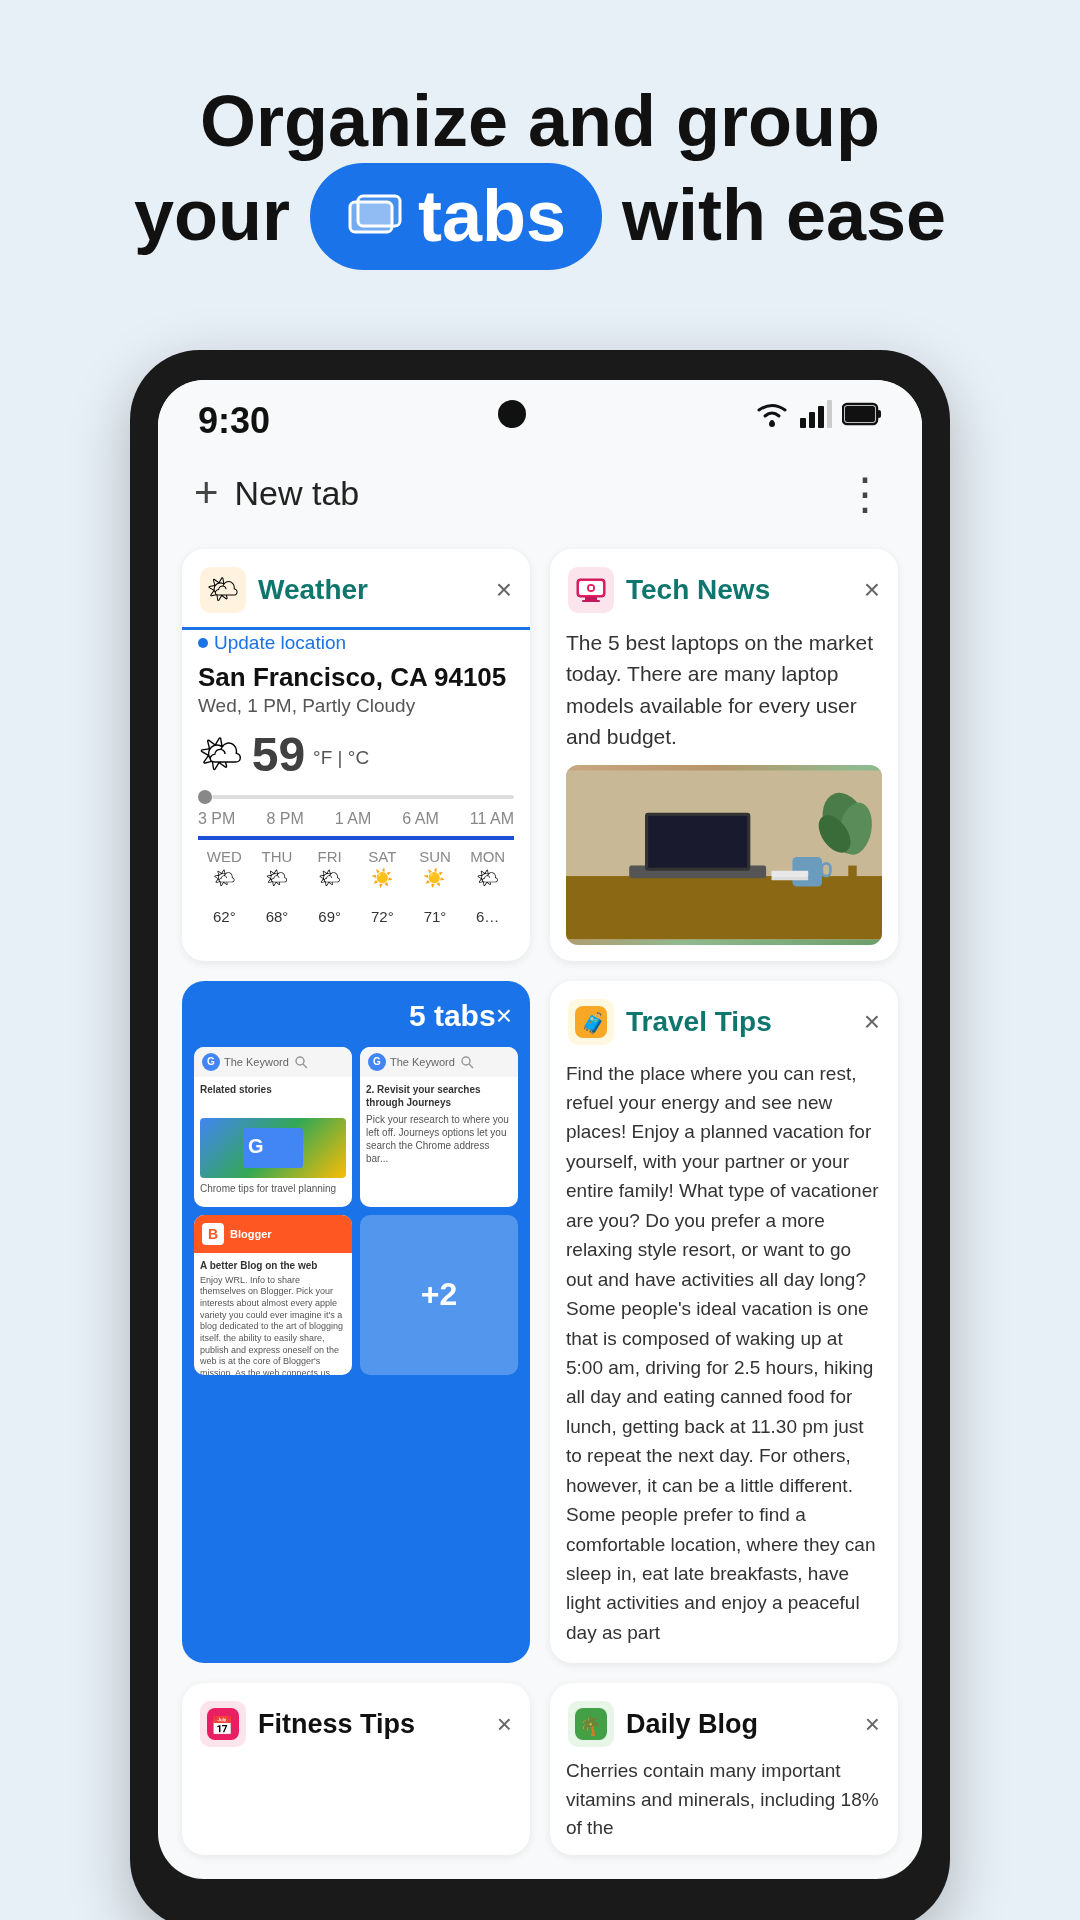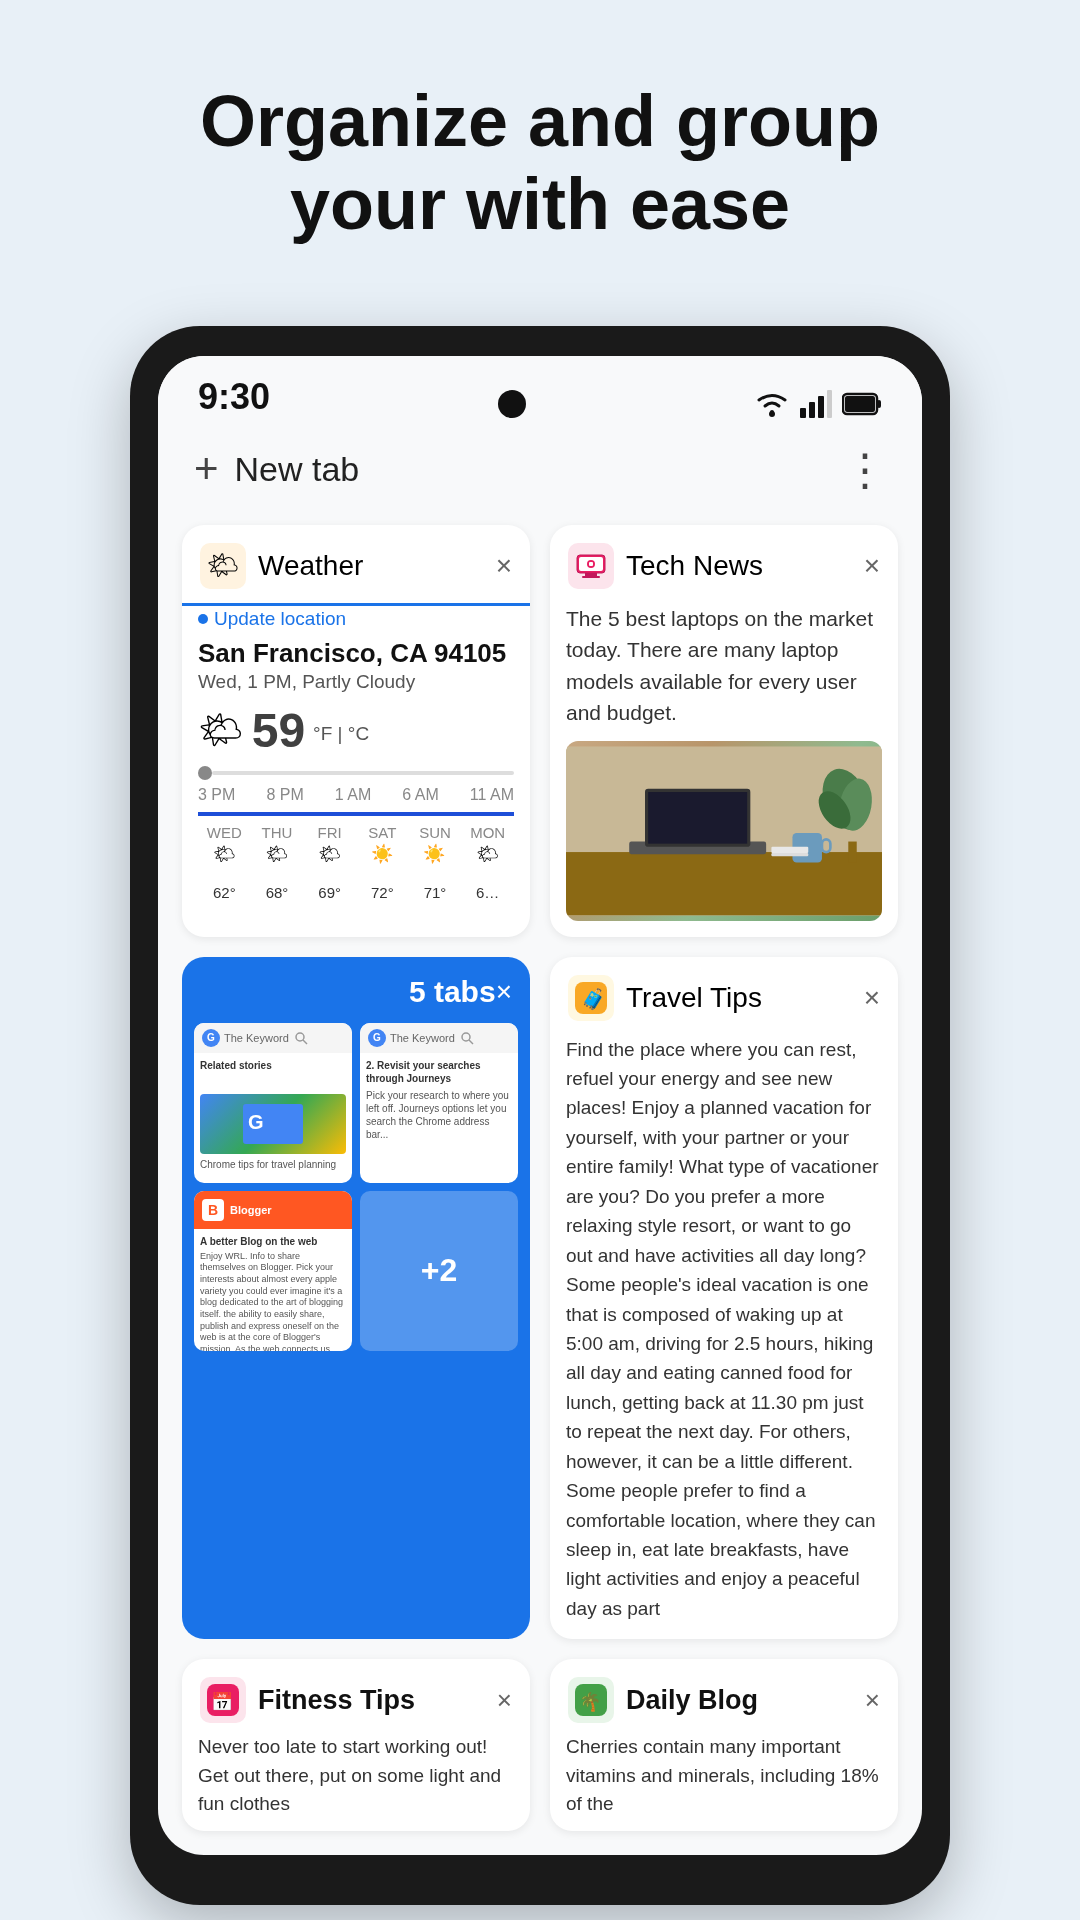--- a/index.html
+++ b/index.html
@@ -59,21 +59,21 @@
     .phone-screen {
       background: #f8f9fa;
       border-radius: 46px;
       overflow: hidden;
       min-height: 1480px;
     }
 
     
     .status-bar {
       display: flex;
-      align-items: flex-end;
+      align-items: flex-start;
       justify-content: space-between;
       padding: 20px 40px 10px;
       background: #f8f9fa;
     }
 
     .status-time {
       font-size: 36px;
       font-weight: 600;
       color: #111;
     }
@@ -151,22 +151,22 @@
       border-radius: 10px;
       display: flex;
       align-items: center;
       justify-content: center;
       font-size: 26px;
       flex-shrink: 0;
     }
 
     .tab-card-title {
       font-size: 28px;
-      font-weight: 400;
-      color: #000000;
+      font-weight: 700;
+      color: #0f766e;
       flex: 1;
     }
 
     .close-btn {
       font-size: 28px;
       color: #666;
       cursor: pointer;
       line-height: 1;
     }
 
@@ -534,20 +534,29 @@
     
     svg { display: inline-block; vertical-align: middle; }
   </style>
 </head>
 <body>
 
 <div>
   <div class="hero-text">
     <span>Organize and group</span><br>
     <span>your</span>
+    <span class="tabs-badge">
+      <span class="tabs-icon-wrap">
+        <svg class="tabs-icon" viewBox="0 0 58 48" fill="none">
+          <rect x="4" y="10" width="42" height="30" rx="5" fill="rgba(255,255,255,0.4)" stroke="white" stroke-width="3"></rect>
+          <rect x="12" y="4" width="42" height="30" rx="5" fill="rgba(255,255,255,0.2)" stroke="white" stroke-width="3"></rect>
+        </svg>
+      </span>
+      <span>tabs</span>
+    </span>
     <span>with ease</span>
   </div>
 </div>
 
 <div class="phone-mockup">
   <div class="phone-screen">
 
     <div class="status-bar">
       <span class="status-time">9:30</span>
       <span class="status-camera"></span>
@@ -782,23 +791,20 @@
         <div class="bottom-card-header">
           <div class="bottom-card-icon icon-fitness" style="background:#fce4ec;">
             <svg width="36" height="36" viewBox="0 0 36 36">
               <rect x="2" y="2" width="32" height="32" rx="8" fill="#e91e63"></rect>
               <text x="6" y="26" font-size="18">📅</text>
             </svg>
           </div>
           <span class="bottom-card-title">Fitness Tips</span>
           <span class="bottom-card-close">×</span>
         </div>
-        <div class="bottom-card-content">
-          <span>Never too late to start working out! Get out there, put on some light and fun clothes</span>
-        </div>
       </div>
 
       <div class="bottom-card">
         <div class="bottom-card-header">
           <div class="bottom-card-icon icon-daily" style="background:#e8f5e9;">
             <svg width="36" height="36" viewBox="0 0 36 36">
               <rect x="2" y="2" width="32" height="32" rx="8" fill="#43a047"></rect>
               <text x="6" y="26" font-size="18">🌴</text>
             </svg>
           </div>

